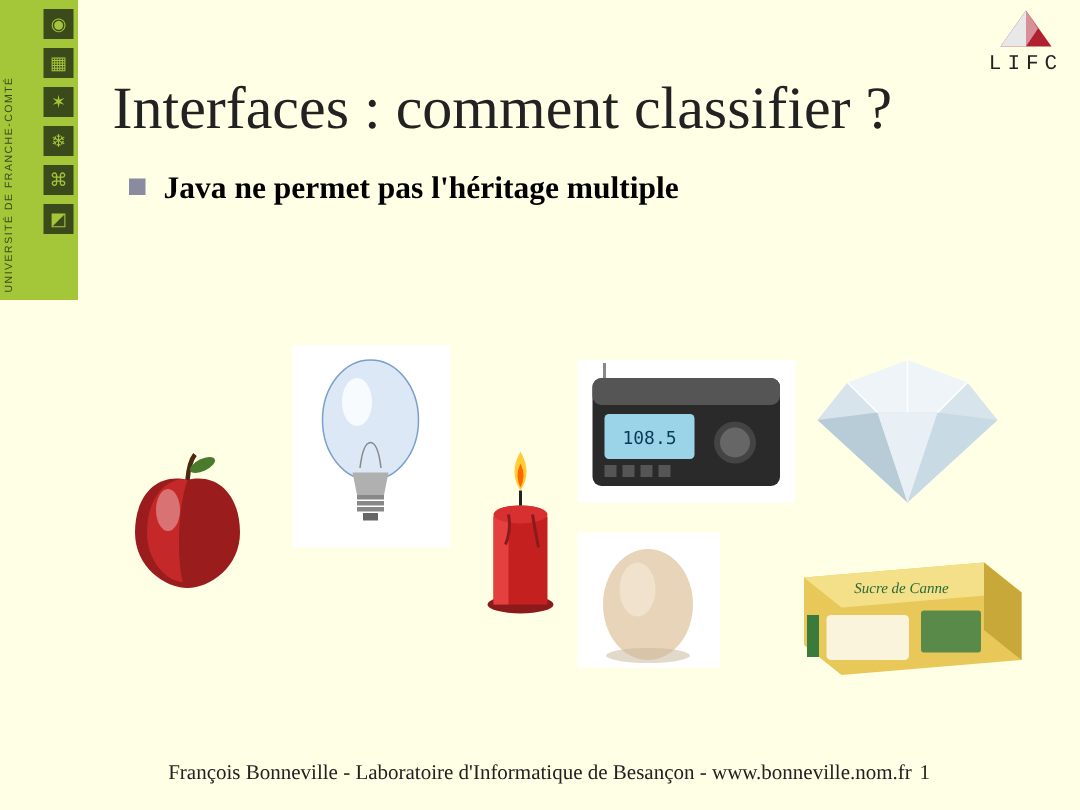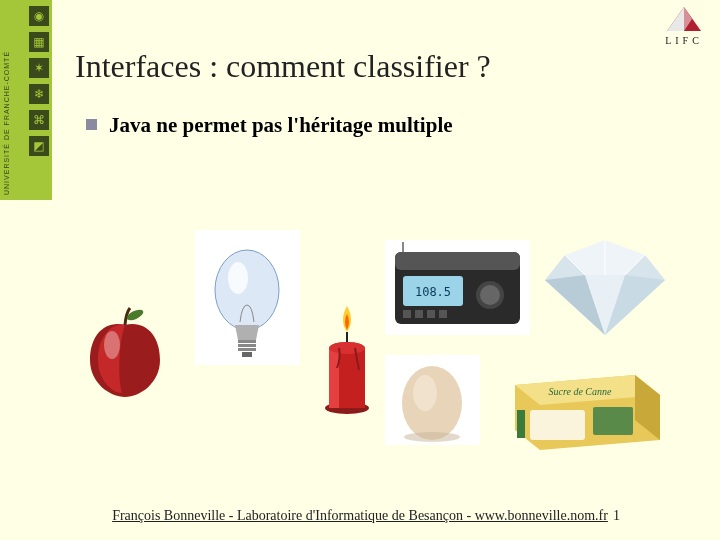--- a/index.html
+++ b/index.html
@@ -58,31 +58,31 @@
   }
   .logo {
     position: absolute;
     right: 10px;
     top: 4px;
     width: 52px;
     text-align: center;
   }
   .logo svg { display: block; margin: 0 auto; }
   .logo-text {
-    font-family: Liberation Serif, serif;
-    font-size: 10px;
+    font-family: Liberation Mono, monospace;
+    font-size: 14px;
     letter-spacing: 4px;
     color: #222;
     margin-top: 1px;
   }
   .title {
     position: absolute;
     left: 75px;
     top: 48px;
-    font-size: 32px;
+    font-size: 40px;
     color: #222;
   }
   .bullets {
     position: absolute;
     left: 86px;
     top: 112px;
     width: 580px;
   }
   .bullet {
     display: flex;
@@ -108,32 +108,31 @@
     position: absolute;
     left: 75px;
     top: 230px;
     width: 600px;
     height: 230px;
   }
   .img-box {
     position: absolute;
     background: #fff;
     display: flex;
-    align-items: flex-end;
+    align-items: flex-start;
     justify-content: center;
   }
   .footer {
     position: absolute;
     bottom: 16px;
     left: 0;
     width: 720px;
     text-align: center;
     font-size: 14px;
     color: #222;
-    text-decoration: underline;
   }
   .pagenum {
     position: absolute;
     bottom: 16px;
     right: 100px;
     font-size: 14px;
     color: #222;
   }
 </style>
 </head>
@@ -245,21 +244,21 @@
 
   <div class="img-box" style="left:310px; top:125px; width:95px; height:90px;">
     <svg width="95" height="90" viewBox="0 0 95 90">
       <rect x="0" y="0" width="95" height="90" fill="#fff"></rect>
       <ellipse cx="47" cy="48" rx="30" ry="37" fill="#e8d4b8"></ellipse>
       <ellipse cx="40" cy="38" rx="12" ry="18" fill="#f4e8d4" opacity="0.7"></ellipse>
       <ellipse cx="47" cy="82" rx="28" ry="5" fill="#c8b498" opacity="0.5"></ellipse>
     </svg>
   </div>
 
-  <div class="img-box" style="left:430px; top:125px; width:160px; height:100px; background:transparent;">
+  <div class="img-box" style="left:451px; top:125px; width:160px; height:100px; background:transparent;">
     <svg width="160" height="100" viewBox="0 0 160 100">
       <polygon points="10,30 130,20 155,40 155,85 35,95 10,75" fill="#e8c858"></polygon>
       <polygon points="10,30 130,20 155,40 35,50" fill="#f4e088"></polygon>
       <polygon points="130,20 155,40 155,85 130,65" fill="#c8a838"></polygon>
       <text x="75" y="40" font-family="serif" font-size="10" fill="#2a6a3a" text-anchor="middle" font-style="italic">Sucre de Canne</text>
       <rect x="25" y="55" width="55" height="30" fill="#fff" opacity="0.8" rx="3"></rect>
       <rect x="88" y="52" width="40" height="28" fill="#5a8a4a" rx="2"></rect>
       <rect x="12" y="55" width="8" height="28" fill="#3a7a3a"></rect>
     </svg>
   </div>

